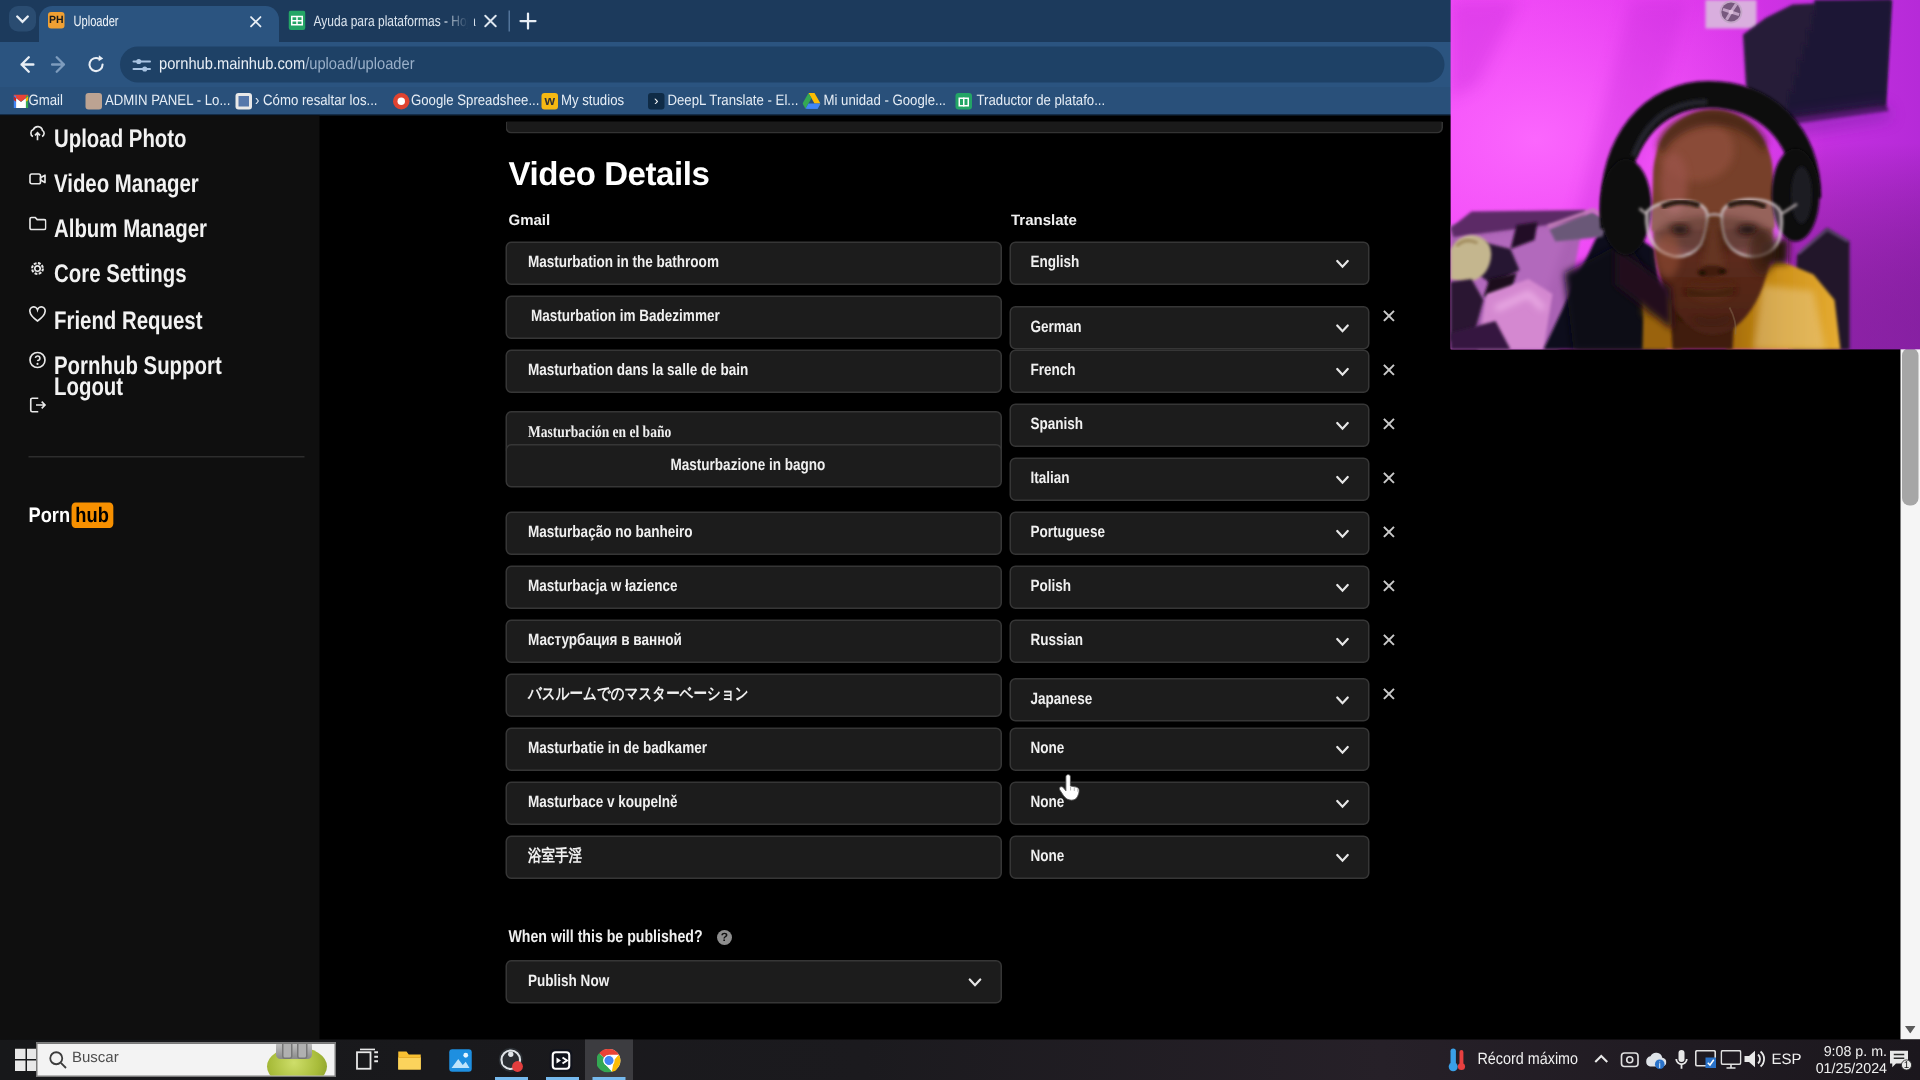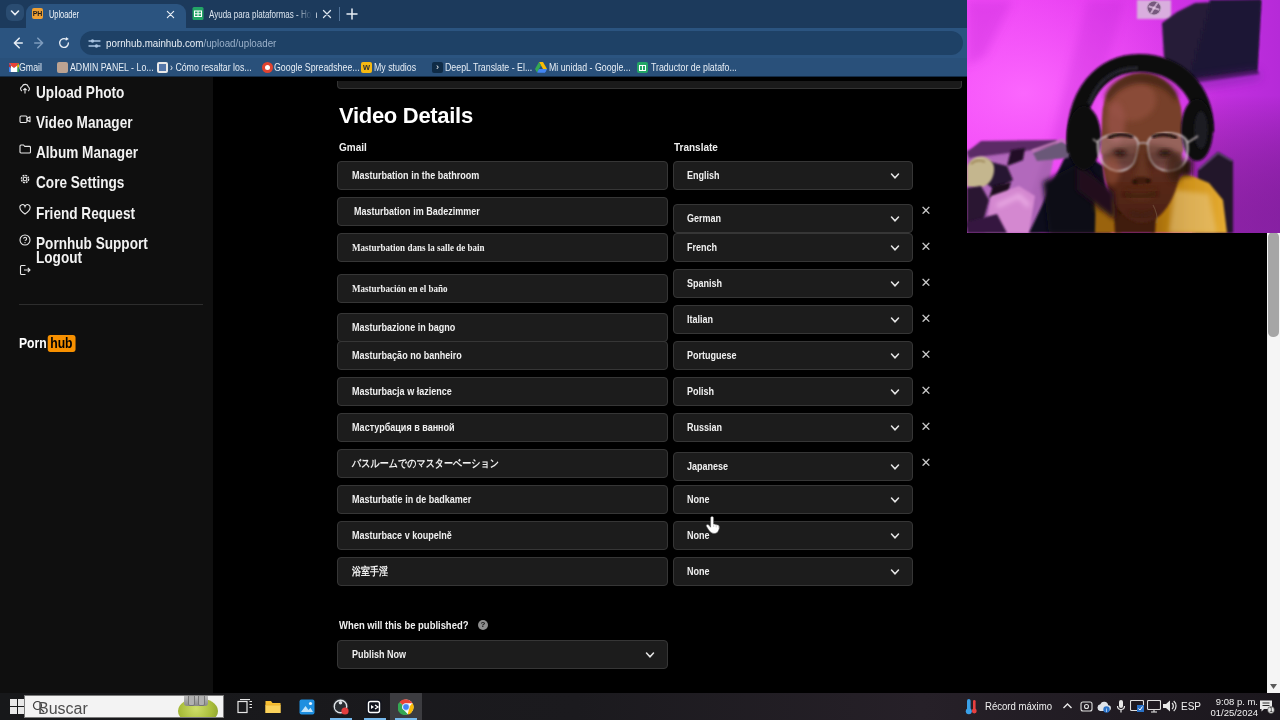--- a/index.html
+++ b/index.html
@@ -160,31 +160,31 @@
     <div class="collabel" style="left:674px;top:142px;">Translate</div>
     <div class="row-inp" style="top:161px;"><span class="cx">Masturbation in the bathroom</span></div>
     <div class="row-sel" style="top:161px;"><span class="cx">English</span><svg class="chev" viewBox="0 0 10 10">
         <path d="M1.5 3 L5 6.8 L8.5 3" stroke="#e6e6e6" stroke-width="1.5" fill="none" stroke-linecap="round"></path>
       </svg></div>
     <div class="row-inp" style="top:197px;padding-left:16px;"><span class="cx">Masturbation im Badezimmer</span></div>
     <div class="row-sel" style="top:186px;margin-top:18px;"><span class="cx">German</span><svg class="chev" viewBox="0 0 10 10">
         <path d="M1.5 3 L5 6.8 L8.5 3" stroke="#e6e6e6" stroke-width="1.5" fill="none" stroke-linecap="round"></path>
       </svg></div>
     <div class="abs xbtn" style="left:919px;top:203px;">✕</div>
-    <div class="row-inp" style="top:233px;font-family:Liberation Serif, serif;"><span class="cx">Masturbation dans la salle de bain</span></div>
+    <div class="row-inp" style="top:233px;"><span class="cx">Masturbation dans la salle de bain</span></div>
     <div class="row-sel" style="top:233px;"><span class="cx">French</span><svg class="chev" viewBox="0 0 10 10">
         <path d="M1.5 3 L5 6.8 L8.5 3" stroke="#e6e6e6" stroke-width="1.5" fill="none" stroke-linecap="round"></path>
       </svg></div>
     <div class="abs xbtn" style="left:919px;top:239px;">✕</div>
     <div class="row-inp" style="top:274px;font-family:Liberation Serif, serif;"><span class="cx">Masturbación en el baño</span></div>
     <div class="row-sel" style="top:269px;"><span class="cx">Spanish</span><svg class="chev" viewBox="0 0 10 10">
         <path d="M1.5 3 L5 6.8 L8.5 3" stroke="#e6e6e6" stroke-width="1.5" fill="none" stroke-linecap="round"></path>
       </svg></div>
     <div class="abs xbtn" style="left:919px;top:275px;">✕</div>
-    <div class="row-inp" style="top:313px;"><span class="cx">Masturbazione in bagno</span></div>
+    <div class="row-inp" style="top:296px;text-align:center;"><span class="cx">Masturbazione in bagno</span></div>
     <div class="row-sel" style="top:305px;"><span class="cx">Italian</span><svg class="chev" viewBox="0 0 10 10">
         <path d="M1.5 3 L5 6.8 L8.5 3" stroke="#e6e6e6" stroke-width="1.5" fill="none" stroke-linecap="round"></path>
       </svg></div>
     <div class="abs xbtn" style="left:919px;top:311px;">✕</div>
     <div class="row-inp" style="top:341px;"><span class="cx">Masturbação no banheiro</span></div>
     <div class="row-sel" style="top:341px;"><span class="cx">Portuguese</span><svg class="chev" viewBox="0 0 10 10">
         <path d="M1.5 3 L5 6.8 L8.5 3" stroke="#e6e6e6" stroke-width="1.5" fill="none" stroke-linecap="round"></path>
       </svg></div>
     <div class="abs xbtn" style="left:919px;top:347px;">✕</div>
     <div class="row-inp" style="top:377px;"><span class="cx">Masturbacja w łazience</span></div>
@@ -239,21 +239,21 @@
       <rect x="8" y="0" width="7" height="7"></rect>
       <rect x="0" y="8" width="7" height="7"></rect>
       <rect x="8" y="8" width="7" height="7"></rect>
     </g>
   </svg>
 <div class="abs" style="left:24px;top:695px;width:200px;height:23px;background:#f3f3f3;border:1px solid #7a7a7a;"></div>
 <svg class="abs" style="left:32px;top:700px" width="13" height="13" viewBox="0 0 13 13">
     <circle cx="5.5" cy="5.5" r="4" stroke="#3c3c3c" stroke-width="1.2" fill="none"></circle>
     <line x1="8.6" y1="8.6" x2="12" y2="12" stroke="#3c3c3c" stroke-width="1.2"></line>
   </svg>
-<div class="abs" style="left:38px;top:700px;color:#4d4d4d;font-size:16px;">Buscar</div>
+<div class="abs" style="left:48px;top:700px;color:#4d4d4d;font-size:10px;">Buscar</div>
 <div id="tbicons">
     <div class="abs" style="left:170px;top:696px;width:53px;height:21px;overflow:hidden;">
       <div style="position:absolute;left:8px;top:2px;width:40px;height:26px;border-radius:50%;background:radial-gradient(circle at 45% 40%,#cede6a,#a8bc3a 60%,#84982a);"></div>
       <div style="position:absolute;left:14px;top:-2px;width:24px;height:12px;background:linear-gradient(#c8c8c8,#8a8a8a);border-radius:3px;"></div>
       <div style="position:absolute;left:18px;top:-4px;width:7px;height:14px;background:#b0b0b0;border:1px solid #777;border-radius:2px;"></div>
       <div style="position:absolute;left:28px;top:-4px;width:7px;height:14px;background:#b0b0b0;border:1px solid #777;border-radius:2px;"></div>
     </div>
     <svg class="abs" style="left:237px;top:699px" width="16" height="16" viewBox="0 0 16 16">
       <g stroke="#e8e8e8" stroke-width="1.2" fill="none">
         <rect x="1" y="2.5" width="9" height="11"></rect>

